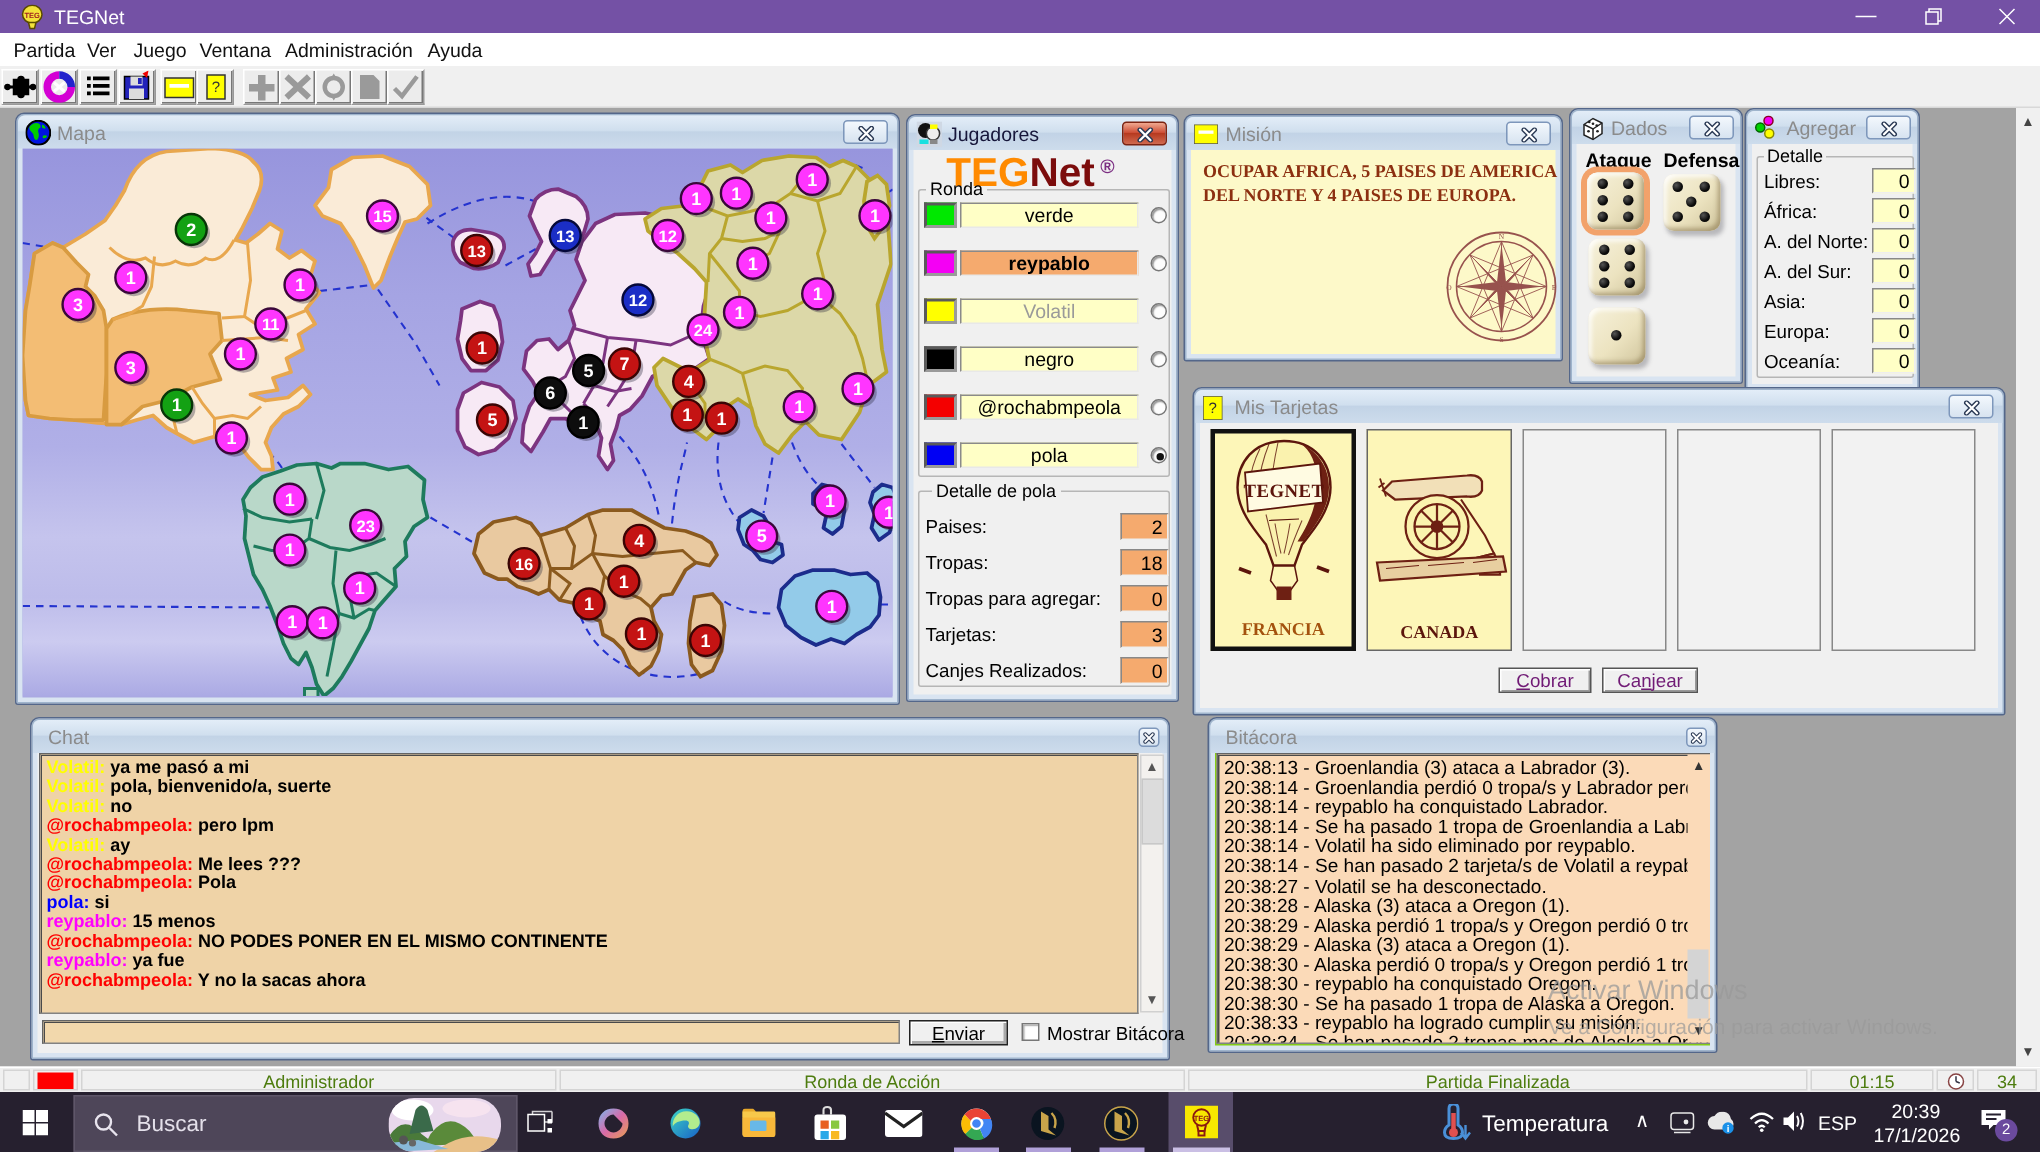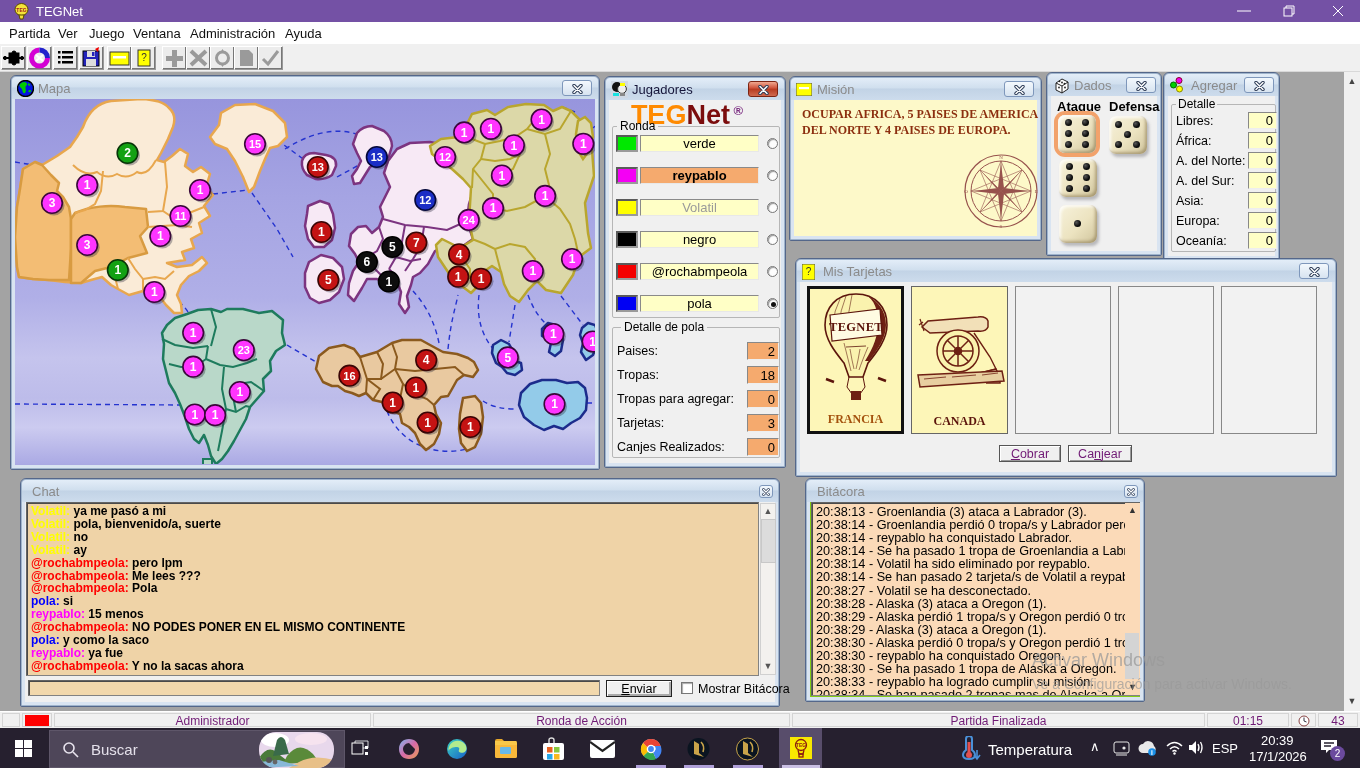--- a/index.html
+++ b/index.html
@@ -28,21 +28,21 @@
 .die{position:absolute;width:38px;height:38px;border-radius:7px;background:linear-gradient(135deg,#f7f2dc 0%,#ece3c0 55%,#cfc49c 100%);box-shadow:inset -2px -2px 3px rgba(120,100,60,.45),inset 2px 2px 3px rgba(255,255,255,.8),2px 3px 3px rgba(80,80,90,.35)}
 .die i{position:absolute;width:7px;height:7px;border-radius:50%;background:radial-gradient(circle at 35% 35%,#555 0%,#0a0a0a 60%)}
 .die.sel6{box-shadow:0 0 0 4px #f2a26b,inset -2px -2px 3px rgba(120,100,60,.45),inset 2px 2px 3px rgba(255,255,255,.8)}
 .arow{position:absolute;left:8px;width:100px;height:18px;font-size:12.5px;color:#000}
 .arow span{position:absolute;left:0;top:2px}
 .arow .aval{position:absolute;right:-1px;top:0;width:29px;height:17px;background:#ffffc6;border:1px solid #888;border-bottom-color:#eee;border-right-color:#eee;text-align:right;font-size:13px;line-height:16px;padding-right:3px}
 .btn{position:absolute;background:#f0f0f0;border:1px solid #555;box-shadow:inset 1px 1px 0 #fff,inset -1px -1px 0 #999;text-align:center;font-size:12.5px;line-height:16px;color:#000}
 .btn.dis{color:#701a75}
 .scroll{position:absolute;background:#f0f0f0;border:1px solid #e4e4e4}
 .sarrow{position:absolute;width:100%;text-align:center;color:#555;font-size:9px;line-height:15px}
-#statusbar{position:absolute;left:0;top:711px;width:1360px;height:17px;background:#f0f0f0;border-top:1px solid #fff;font-size:12px;color:#701a75}
+#statusbar{position:absolute;left:0;top:711px;width:1360px;height:17px;background:#f0f0f0;border-top:1px solid #fff;font-size:12px;color:#4d7c0f}
 .sseg{position:absolute;top:1px;height:14px;border:1px solid #d4d4d4;text-align:center;line-height:14px}
 #taskbar{position:absolute;left:0;top:728px;width:1360px;height:40px;background:#26202f}
 </style></head><body>
 
 <div id="titlebar">
  <svg class="abs" style="left:13px;top:3px" width="17" height="17" viewBox="0 0 17 17">
       <ellipse cx="8.5" cy="6.5" rx="6.5" ry="6" fill="#f4e23a" stroke="#5a4a00"></ellipse>
       <path d="M6 12 L11 12 L10 16 L7 16 Z" fill="#f4e23a" stroke="#5a4a00"></path>
       <text x="8.5" y="9" font-size="5" font-weight="bold" fill="#a02020" text-anchor="middle">TEG</text>
     </svg>
@@ -684,28 +684,27 @@
         <span class="wclose" style="right:5px;width:14px;height:13px;top:5px;line-height:11px;font-size:9px"><svg width="8" height="8" viewBox="0 0 8 8" style="margin-top:2px">
             <path d="M1.5,1.5 L6.5,6.5 M6.5,1.5 L1.5,6.5" stroke="#2b3a55" stroke-width="2.6" stroke-linecap="round"></path>
             <path d="M1.5,1.5 L6.5,6.5 M6.5,1.5 L1.5,6.5" stroke="#fff" stroke-width="1.2" stroke-linecap="round"></path>
           </svg></span>
       </div>
   <div class="wbody" style="background:#f0f0f0">
    <div class="abs sunk" style="left:1px;top:0;width:733px;height:174px;background:#efd3a7;font-size:12px;font-weight:bold;line-height:12.9px;padding:2px 0 0 4px;color:#000">
     <div><span style="color:#ffff00">Volatil:</span> ya me pasó a mi</div>
     <div><span style="color:#ffff00">Volatil:</span> pola, bienvenido/a, suerte</div>
     <div><span style="color:#ffff00">Volatil:</span> no</div>
+    <div><span style="color:#ff0000">@rochabmpeola:</span> pero lpm</div>
     <div><span style="color:#ffff00">Volatil:</span> ay</div>
-    <div><span style="color:#ff0000">@rochabmpeola:</span> pero lpm</div>
     <div><span style="color:#ff0000">@rochabmpeola:</span> Me lees ???</div>
     <div><span style="color:#ff0000">@rochabmpeola:</span> Pola</div>
     <div><span style="color:#0000ff">pola:</span> si</div>
     <div><span style="color:#ff00ff">reypablo:</span> 15 menos</div>
     <div><span style="color:#ff0000">@rochabmpeola:</span> NO PODES PONER EN EL MISMO CONTINENTE</div>
-    <div><span style="color:#0000ff">pola:</span> y como la saco</div>
     <div><span style="color:#ff00ff">reypablo:</span> ya fue</div>
     <div><span style="color:#ff0000">@rochabmpeola:</span> Y no la sacas ahora</div>
    </div>
    <div class="scroll" style="left:735px;top:1px;width:16px;height:172px;border:1px solid #d0d0d0;background:#f3f1ee">
     <div class="sarrow" style="top:0">▲</div>
           <div class="sarrow" style="bottom:0">▼</div>
     <div style="position:absolute;left:0px;top:15px;width:15px;height:44px;background:#dcdcdc;border:1px solid #c8c8c8"></div>
    </div>
    <div class="abs sunk" style="left:3px;top:178px;width:572px;height:16px;background:#f2d8ac"></div>
    <div class="btn" style="left:581px;top:178px;width:66px;height:17px;border:1px solid #222;box-shadow:inset 1px 1px 0 #fff,inset -2px -2px 0 #aaa"><u>E</u>nviar</div>
@@ -755,21 +754,21 @@
       <div style="position:absolute;left:2px;top:1px;width:24px;height:11px;background:#f00"></div>
     </div>
  <div class="sseg" style="left:54px;width:317px">Administrador</div>
  <div class="sseg" style="left:373px;width:417px">Ronda de Acción</div>
  <div class="sseg" style="left:792px;width:413px">Partida Finalizada</div>
  <div class="sseg" style="left:1207px;width:82px">01:15</div>
  <div class="sseg" style="left:1291px;width:25px"><svg width="12" height="12" viewBox="0 0 12 12" style="margin-top:1px">
         <circle cx="6" cy="6" r="5" fill="#fff" stroke="#884444"></circle>
         <path d="M6,6 L6,2.5 M6,6 L8.5,7" stroke="#334" stroke-width="1"></path>
       </svg></div>
- <div class="sseg" style="left:1318px;width:40px">43</div>
+ <div class="sseg" style="left:1318px;width:40px">34</div>
 </div>
 
 <div class="abs" style="left:1032px;top:650px;font-size:18px;color:#9a9a9a;opacity:0.75;z-index:50">Activar Windows</div>
 <div class="abs" style="left:1032px;top:676px;font-size:14px;color:#9a9a9a;opacity:0.7;z-index:50">Ve a Configuración para activar Windows.</div>
 
 <div id="taskbar">
  <svg class="abs" style="left:15px;top:12px" width="17" height="17" viewBox="0 0 17 17" fill="#fff">
       <rect width="8" height="8"></rect>
       <rect x="9" width="8" height="8"></rect>
       <rect y="9" width="8" height="8"></rect>

